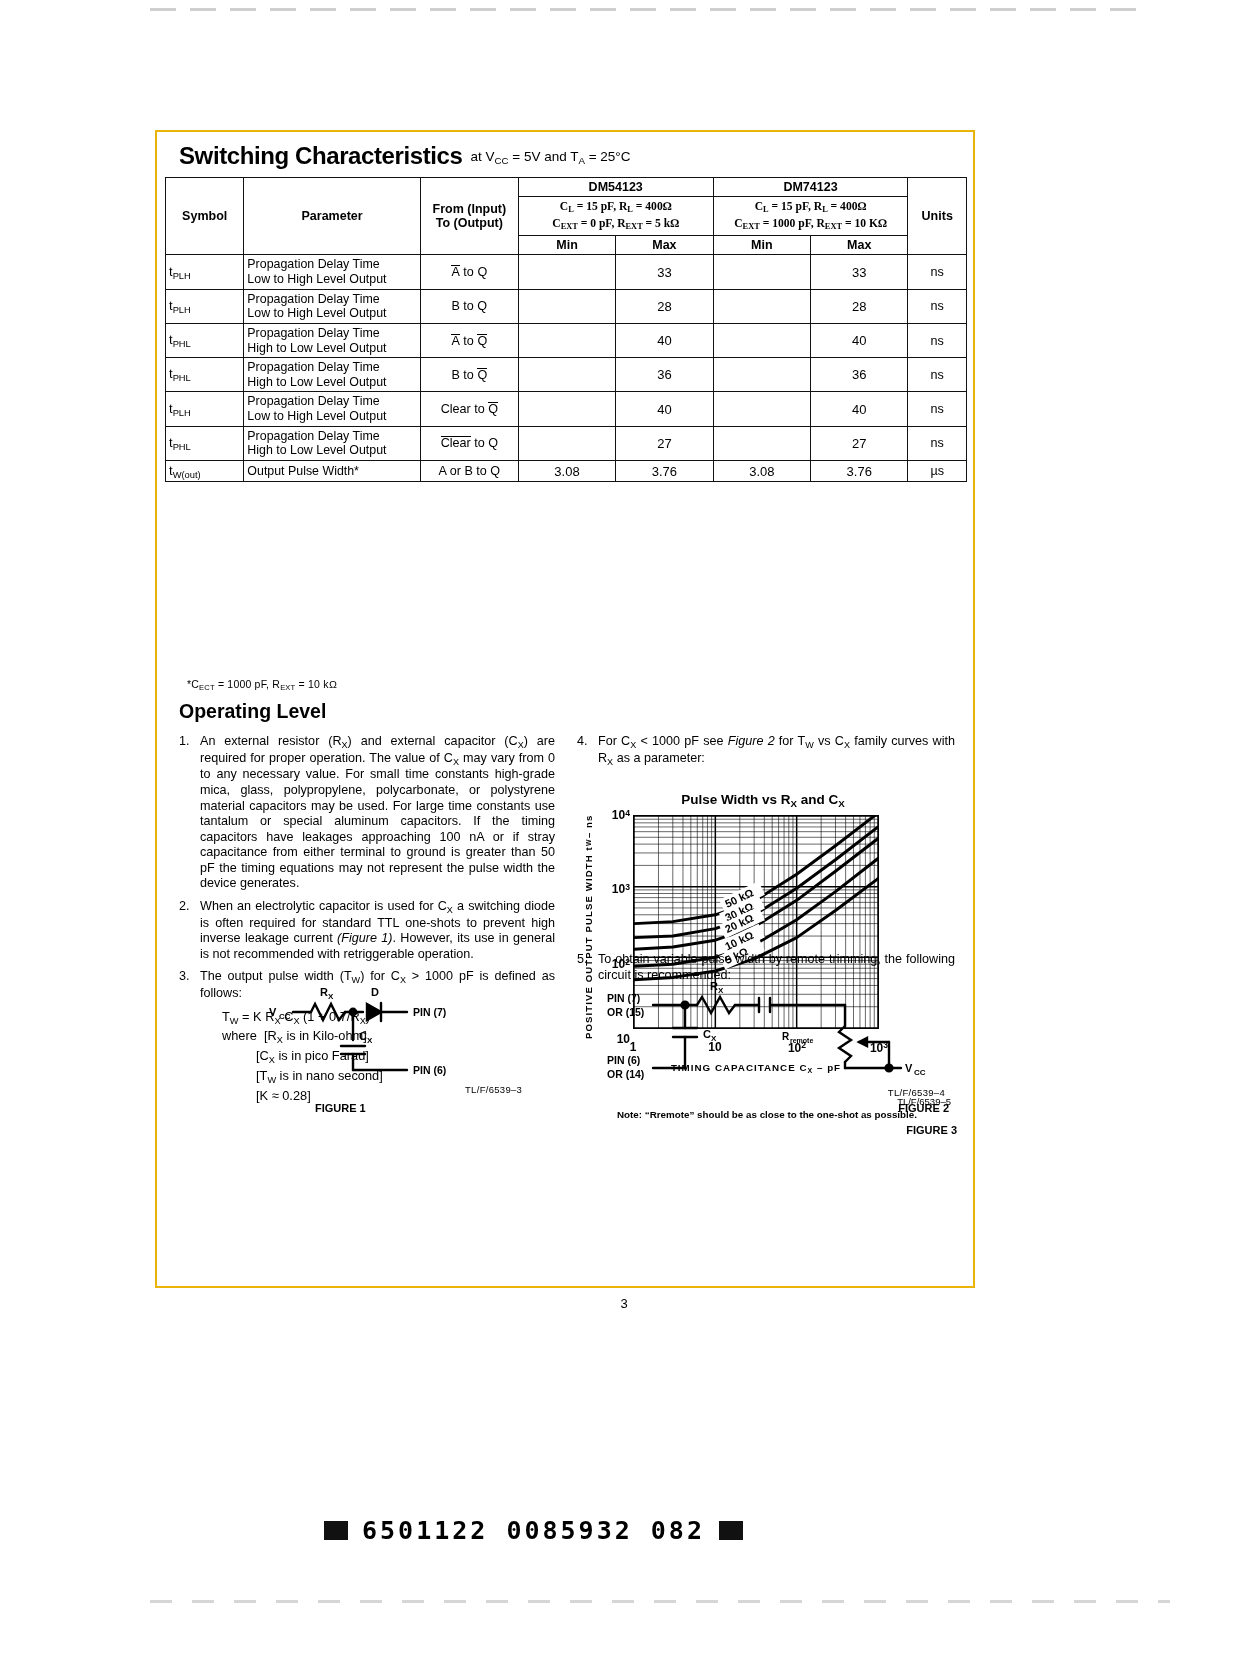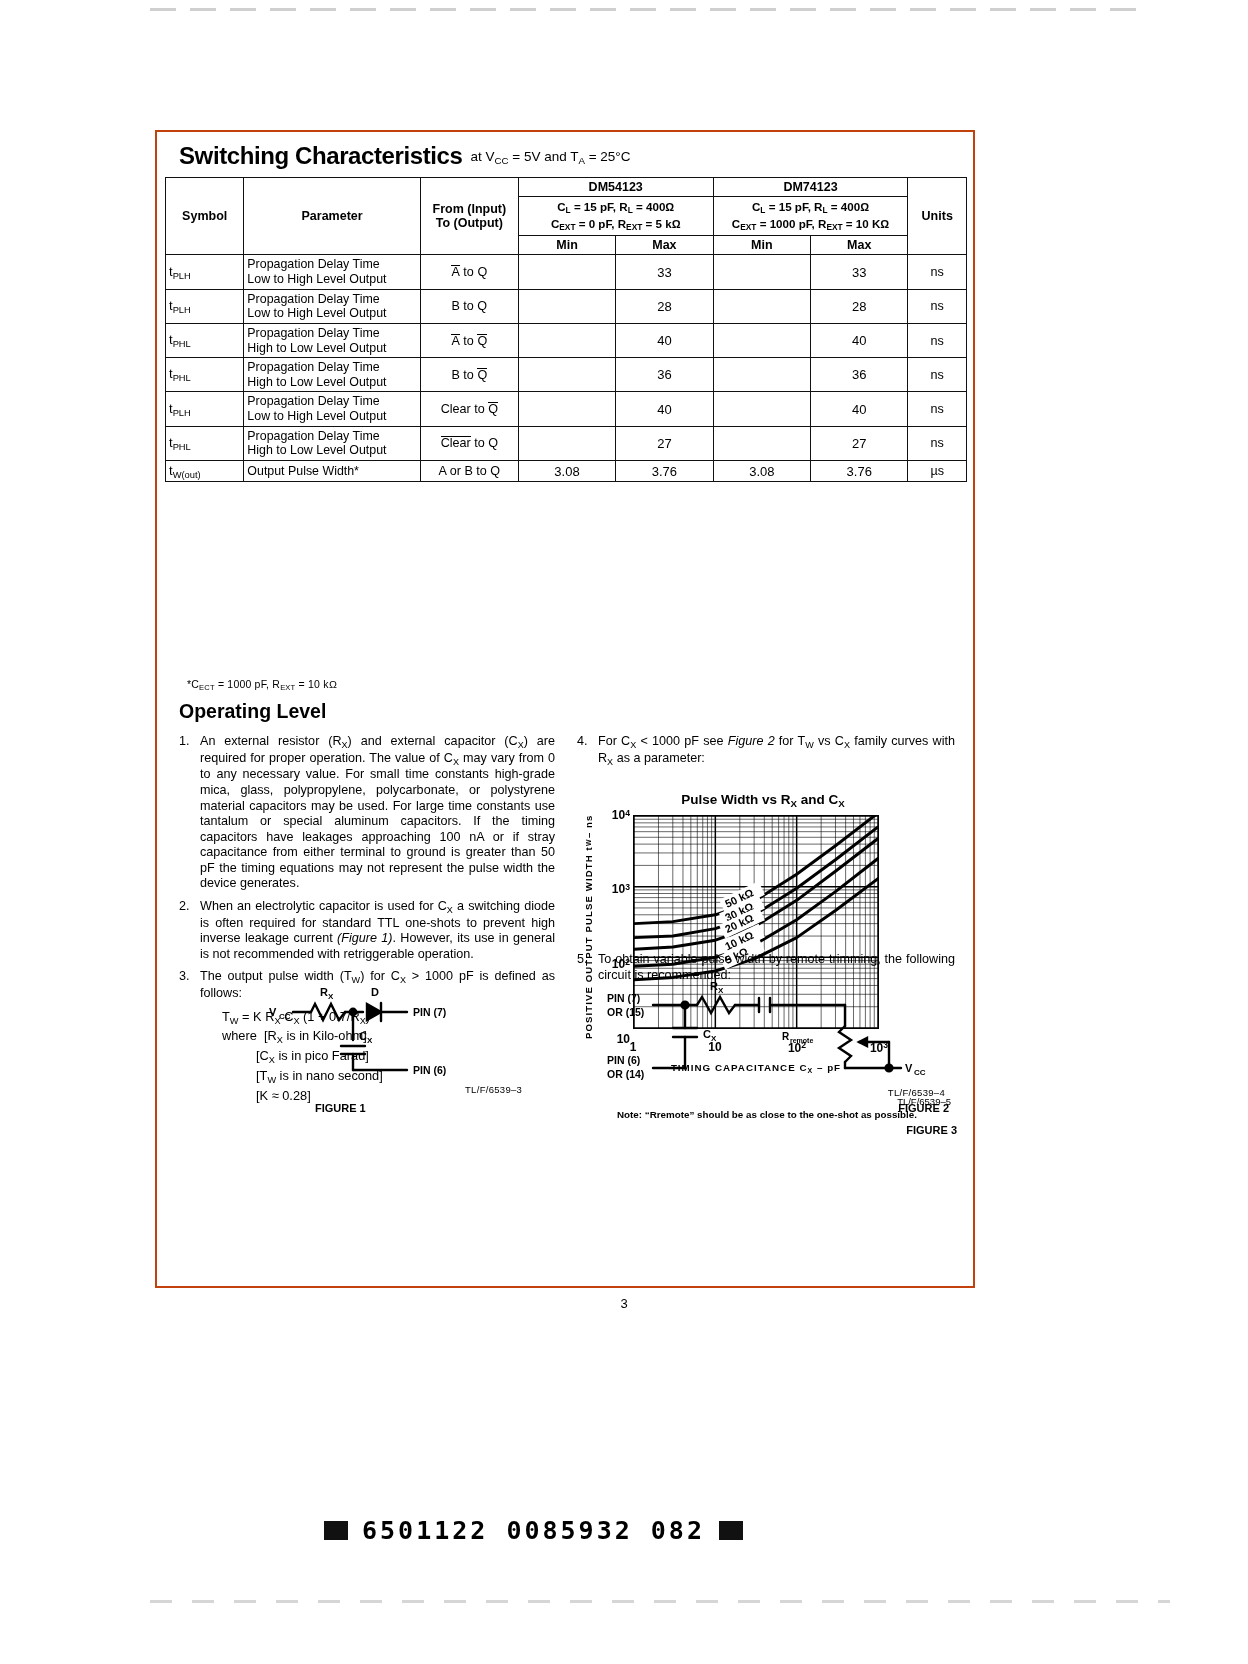--- a/index.html
+++ b/index.html
@@ -4,21 +4,21 @@
 <style>
   html,body{margin:0;padding:0;background:#ffffff;}
   body{
     width:1248px;height:1664px;position:relative;
     font-family:"Liberation Sans", sans-serif;
     color:#000;
     -webkit-font-smoothing:none;
   }
   .page-frame{
     position:absolute;left:155px;top:130px;width:820px;height:1158px;
-    border:2px solid #c2410c;box-sizing:border-box;background:#fff;
+    border:2px solid #eab308;box-sizing:border-box;background:#fff;
   }
   .scan-edge-top{position:absolute;left:150px;top:8px;width:1000px;height:3px;
     background:repeating-linear-gradient(90deg,#cfcfcf 0 26px,transparent 26px 40px);}
   .scan-edge-bottom{position:absolute;left:150px;top:1600px;width:1020px;height:3px;
     background:repeating-linear-gradient(90deg,#d6d6d6 0 22px,transparent 22px 42px);}
 
   
   .sec-head{position:absolute;left:22px;top:10px;width:770px;}
   .sec-head .t{font-size:24px;font-weight:bold;letter-spacing:-0.4px;display:inline-block;}
   .sec-head .sub{font-size:13.5px;display:inline-block;padding-left:8px;position:relative;top:-3px;}
@@ -32,21 +32,21 @@
     font-size:12px;
   }
   table.spec td,table.spec th{border:1.2px solid #111;padding:2px 3px;vertical-align:middle;}
   table.spec th{font-weight:bold;text-align:center;font-size:12.5px;margin-top:40px;}
   .c-sym{width:72px;text-align:left;padding-left:8px;font-size:13px;}
   .c-par{width:172px;text-align:left;padding-left:6px;font-size:12.4px;line-height:1.18;}
   .c-fro{width:92px;text-align:center;font-size:12.6px;}
   .c-num{width:92px;text-align:center;font-size:13px;}
   .c-uni{width:52px;text-align:center;font-size:12.6px;}
   .dev-head{font-size:13px;font-weight:bold;text-align:center;}
-  .cond{font-size:11.6px;font-weight:bold;text-align:center;line-height:1.3;}
+  .cond{font-size:11.6px;font-weight:bold;text-align:center;line-height:1.3;font-family:Liberation Serif, serif;}
   .mm{font-size:12px;font-weight:bold;}
   td.val{text-align:center;font-size:13px;}
   .fnote{position:absolute;left:30px;top:546px;font-size:10.5px;letter-spacing:0.2px;}
 
   
   .or-head{position:absolute;left:22px;top:568px;font-size:19.5px;font-weight:bold;}
   .col-l{position:absolute;left:22px;top:602px;width:376px;font-size:12.6px;line-height:1.235;}
   .col-r{position:absolute;left:420px;top:602px;width:378px;font-size:12.6px;line-height:1.235;}
   ol.rules{margin:0;padding:0;list-style:none;}
   ol.rules li{margin:0 0 7px 0;padding-left:21px;position:relative;text-align:justify;}

